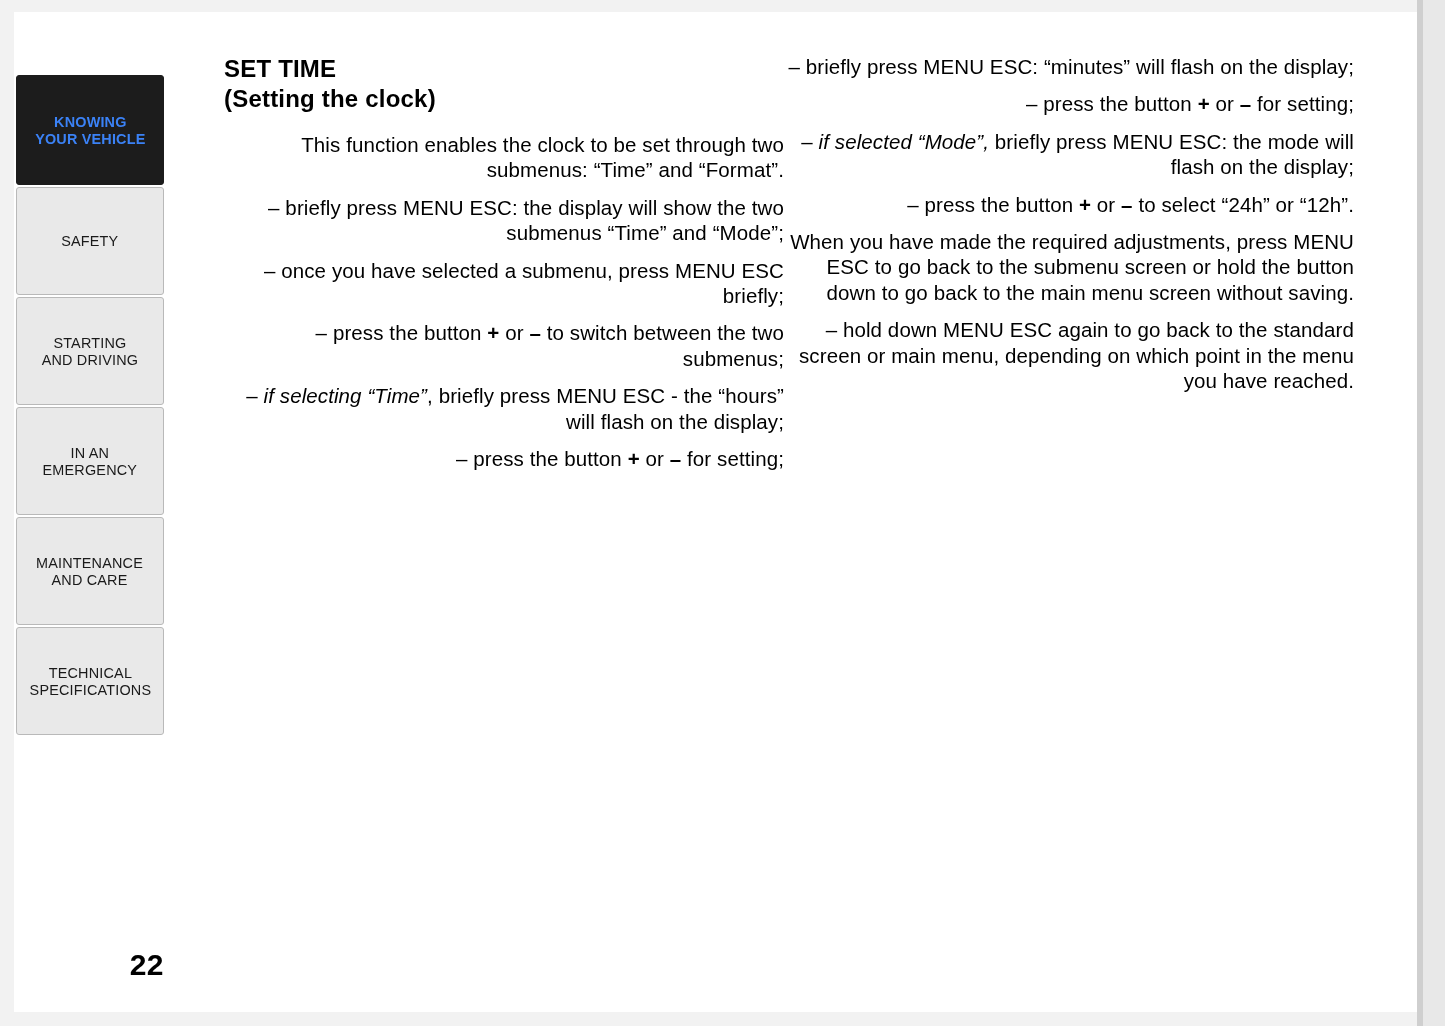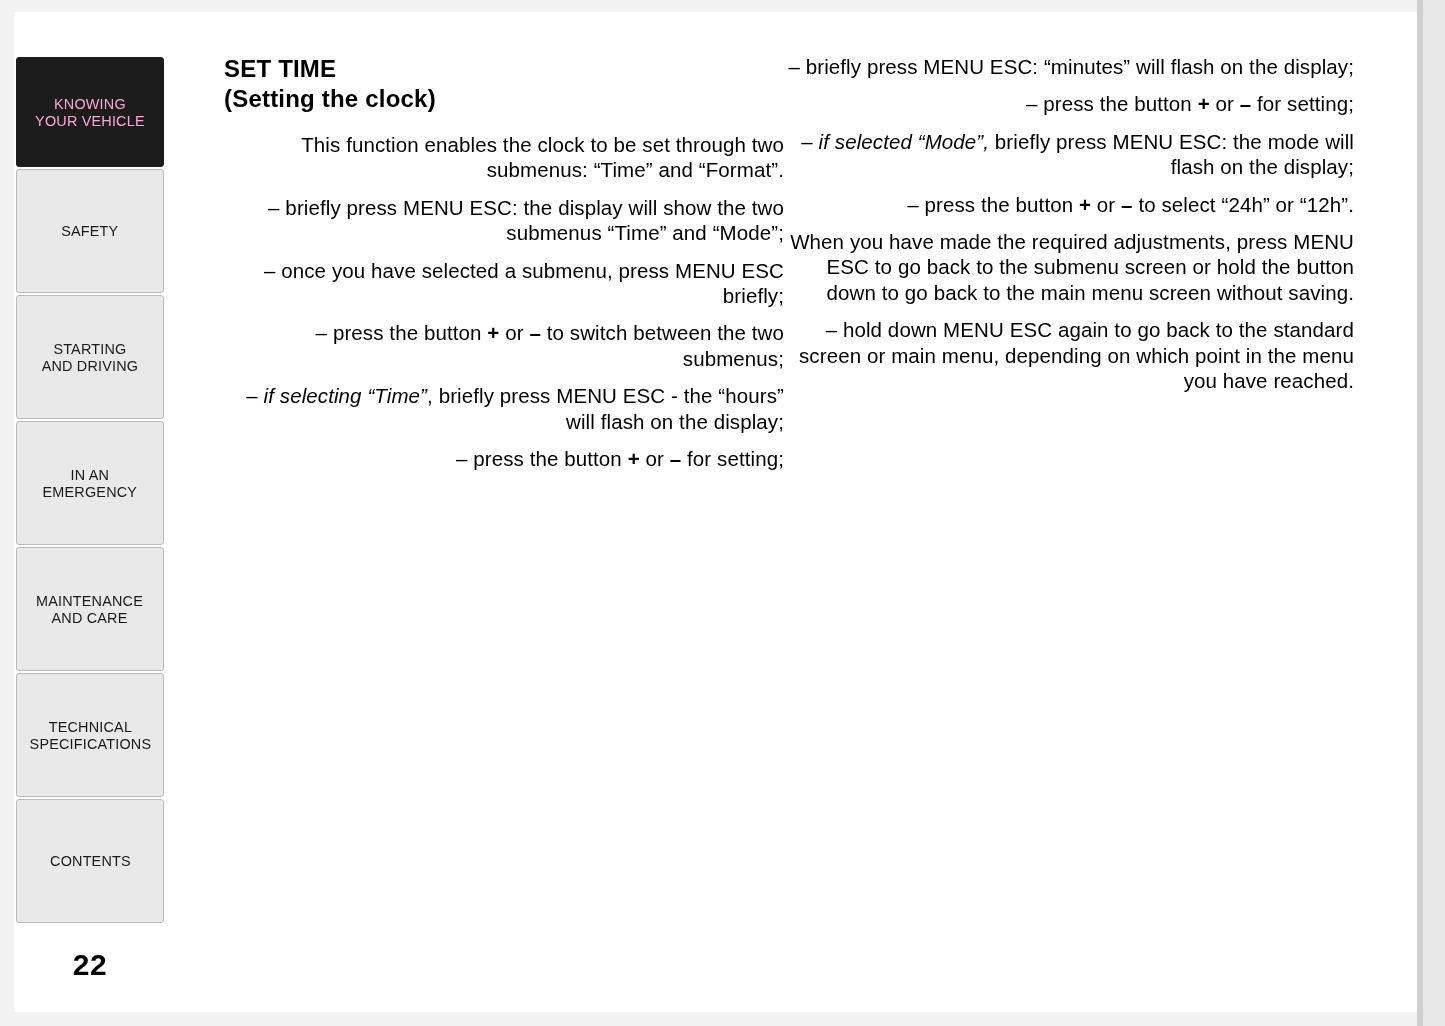--- a/index.html
+++ b/index.html
@@ -72,33 +72,34 @@
     padding: 4px 8px;
     transform: scaleX(1);
   }
   .tab .tab-label {
     display: block;
     white-space: pre-line;
     transform: scaleX(0.93);
   }
   .tab.active {
     background: #1c1c1c;
-    color: #f9a8d4;
+    color: #3b82f6;
     border-color: #1c1c1c;
-    font-weight: normal;
+    font-weight: bold;
+    margin-top: 18px;
   }
   .tab.h110 { height: 110px; }
-  .tab.h108 { height: 124px; }
+  .tab.h108 { height: 108px; }
 
   .page-number {
     position: absolute;
     left: 16px;
     top: 948px;
     width: 148px;
-    text-align: center;
+    text-align: right;
     font-size: 30px;
     font-weight: bold;
     letter-spacing: 0.5px;
   }
 
   
   .col {
     position: absolute;
     top: 54px;
   }
@@ -164,23 +165,20 @@
 EMERGENCY</span>
     </div>
     <div class="tab h108">
       <span class="tab-label">MAINTENANCE
 AND CARE</span>
     </div>
     <div class="tab h108">
       <span class="tab-label">TECHNICAL
 SPECIFICATIONS</span>
     </div>
-    <div class="tab h108">
-      <span class="tab-label">CONTENTS</span>
-    </div>
   </nav>
 
   <div class="page-number">22</div>
 
   <section class="col col-left">
     <h1 class="title">
       <span>SET TIME</span>
       <span class="sub">(Setting the clock)</span>
     </h1>
 

